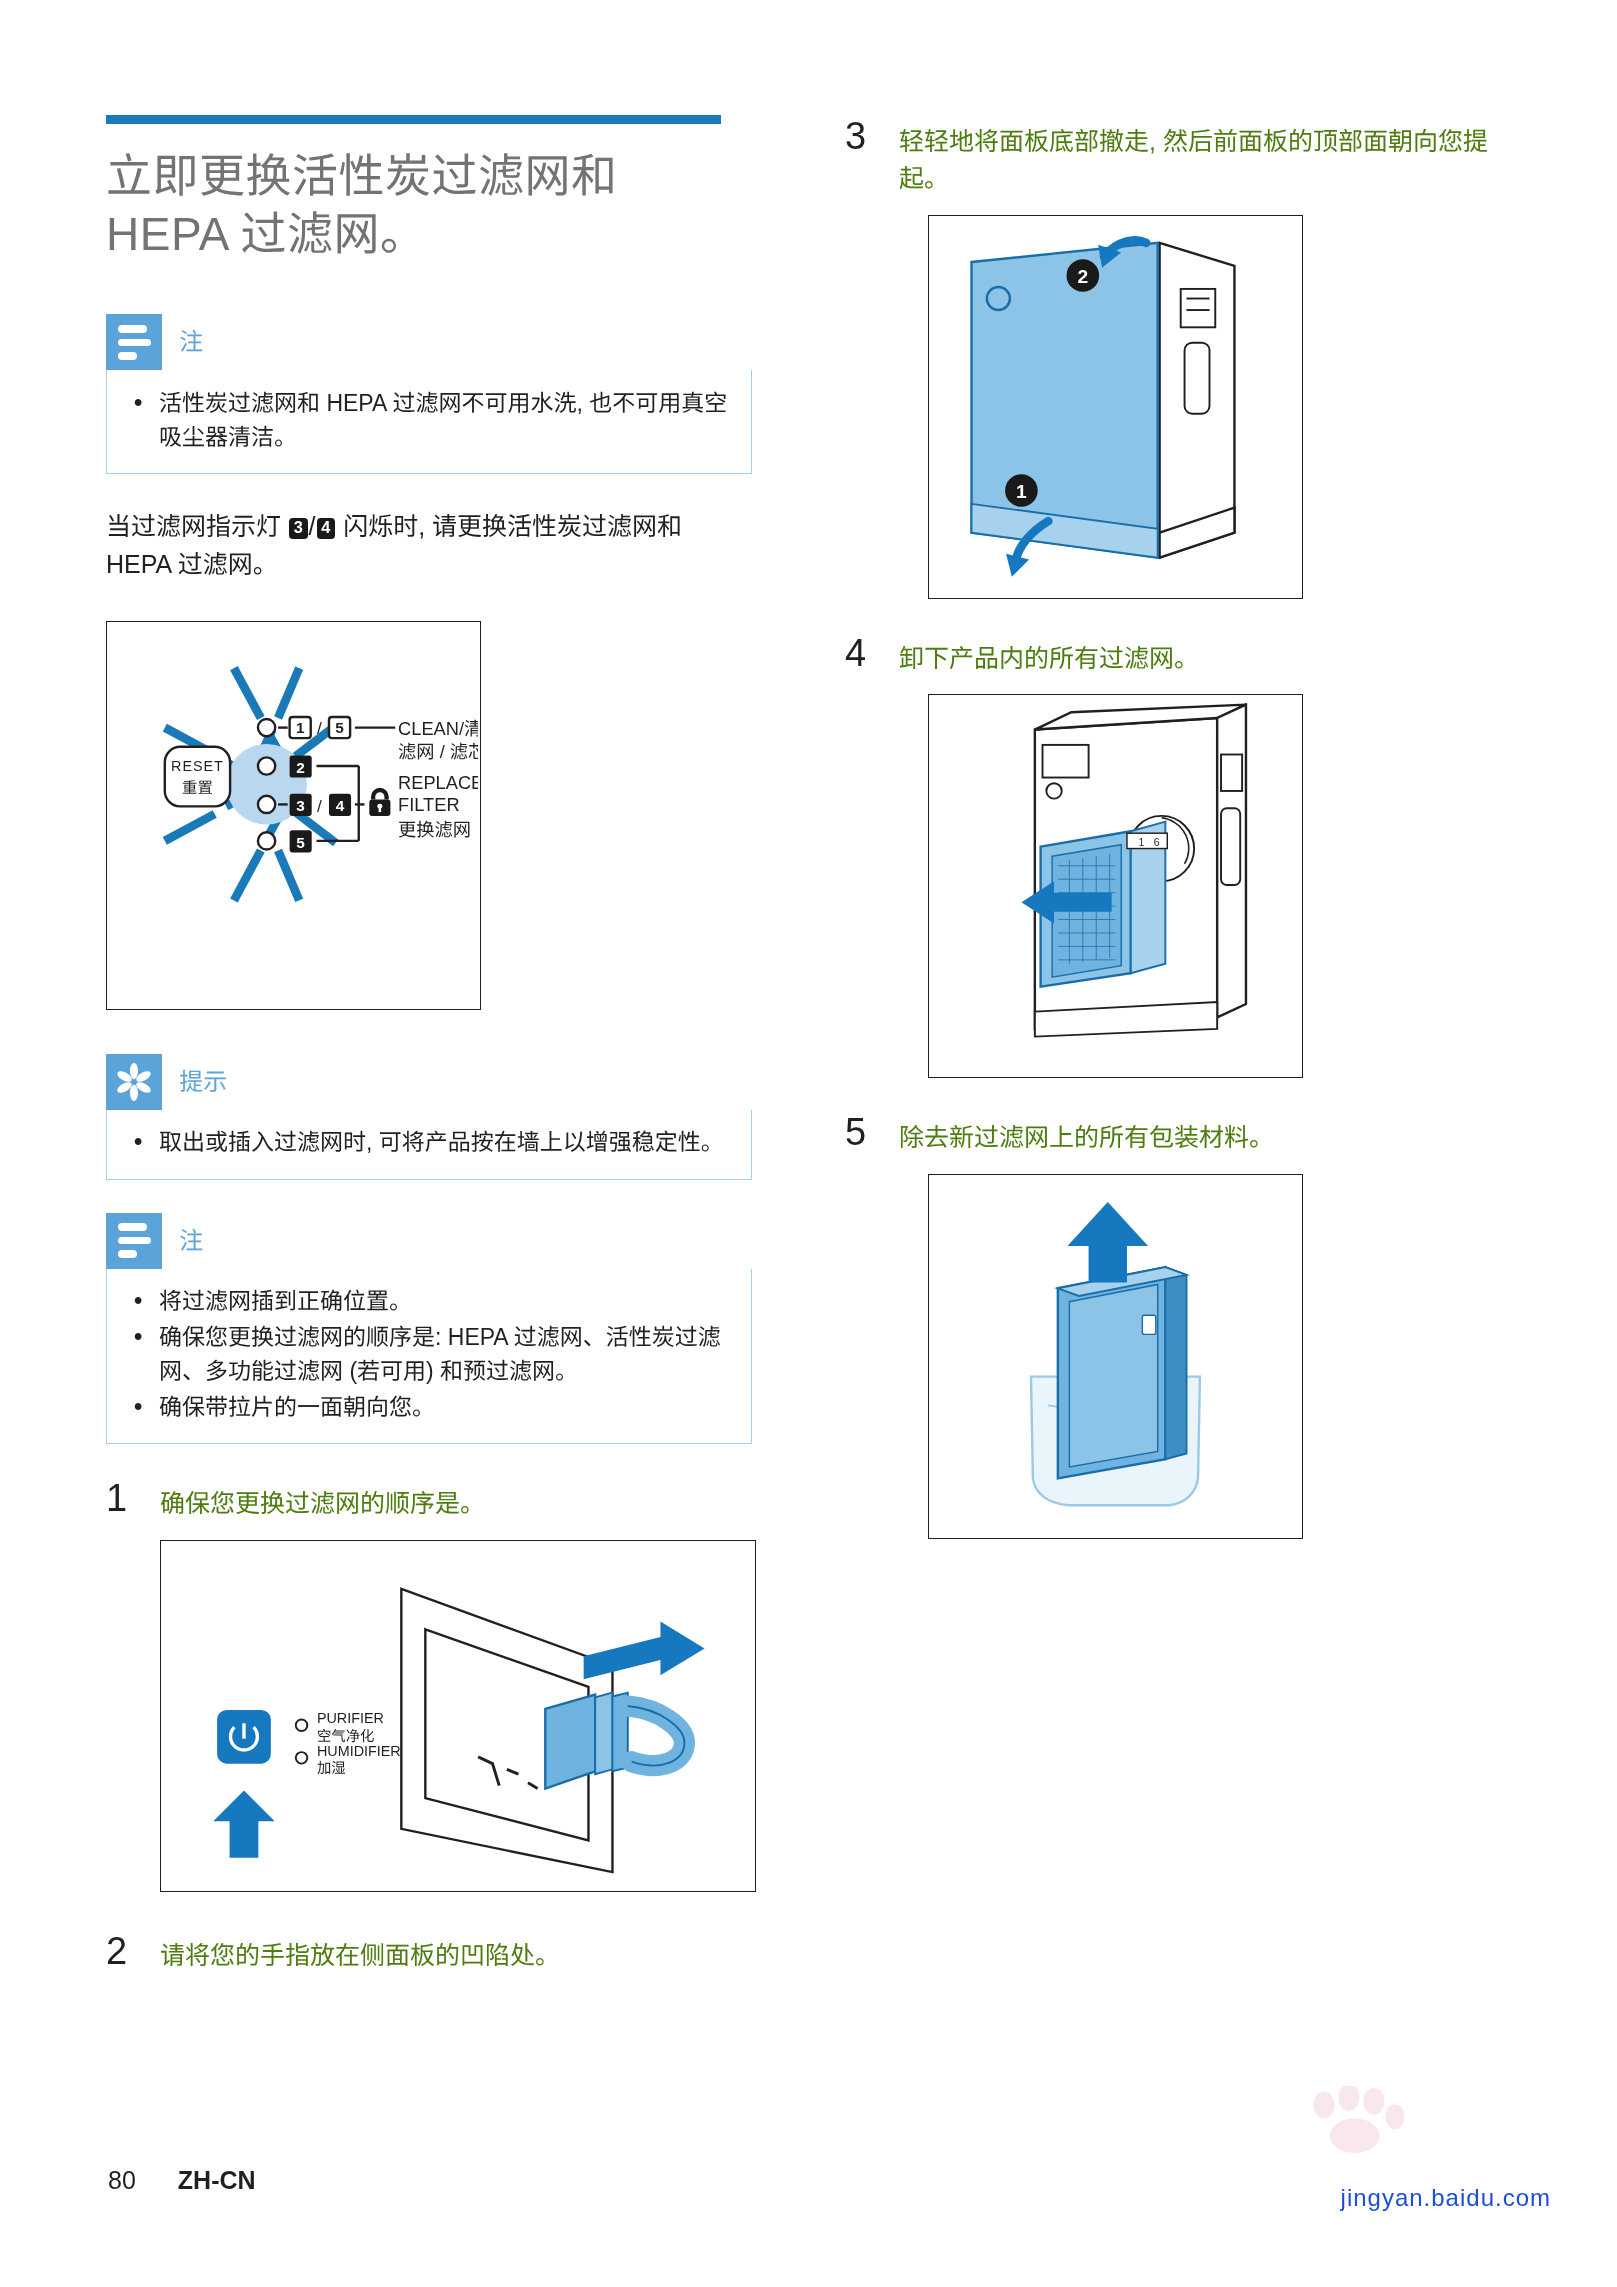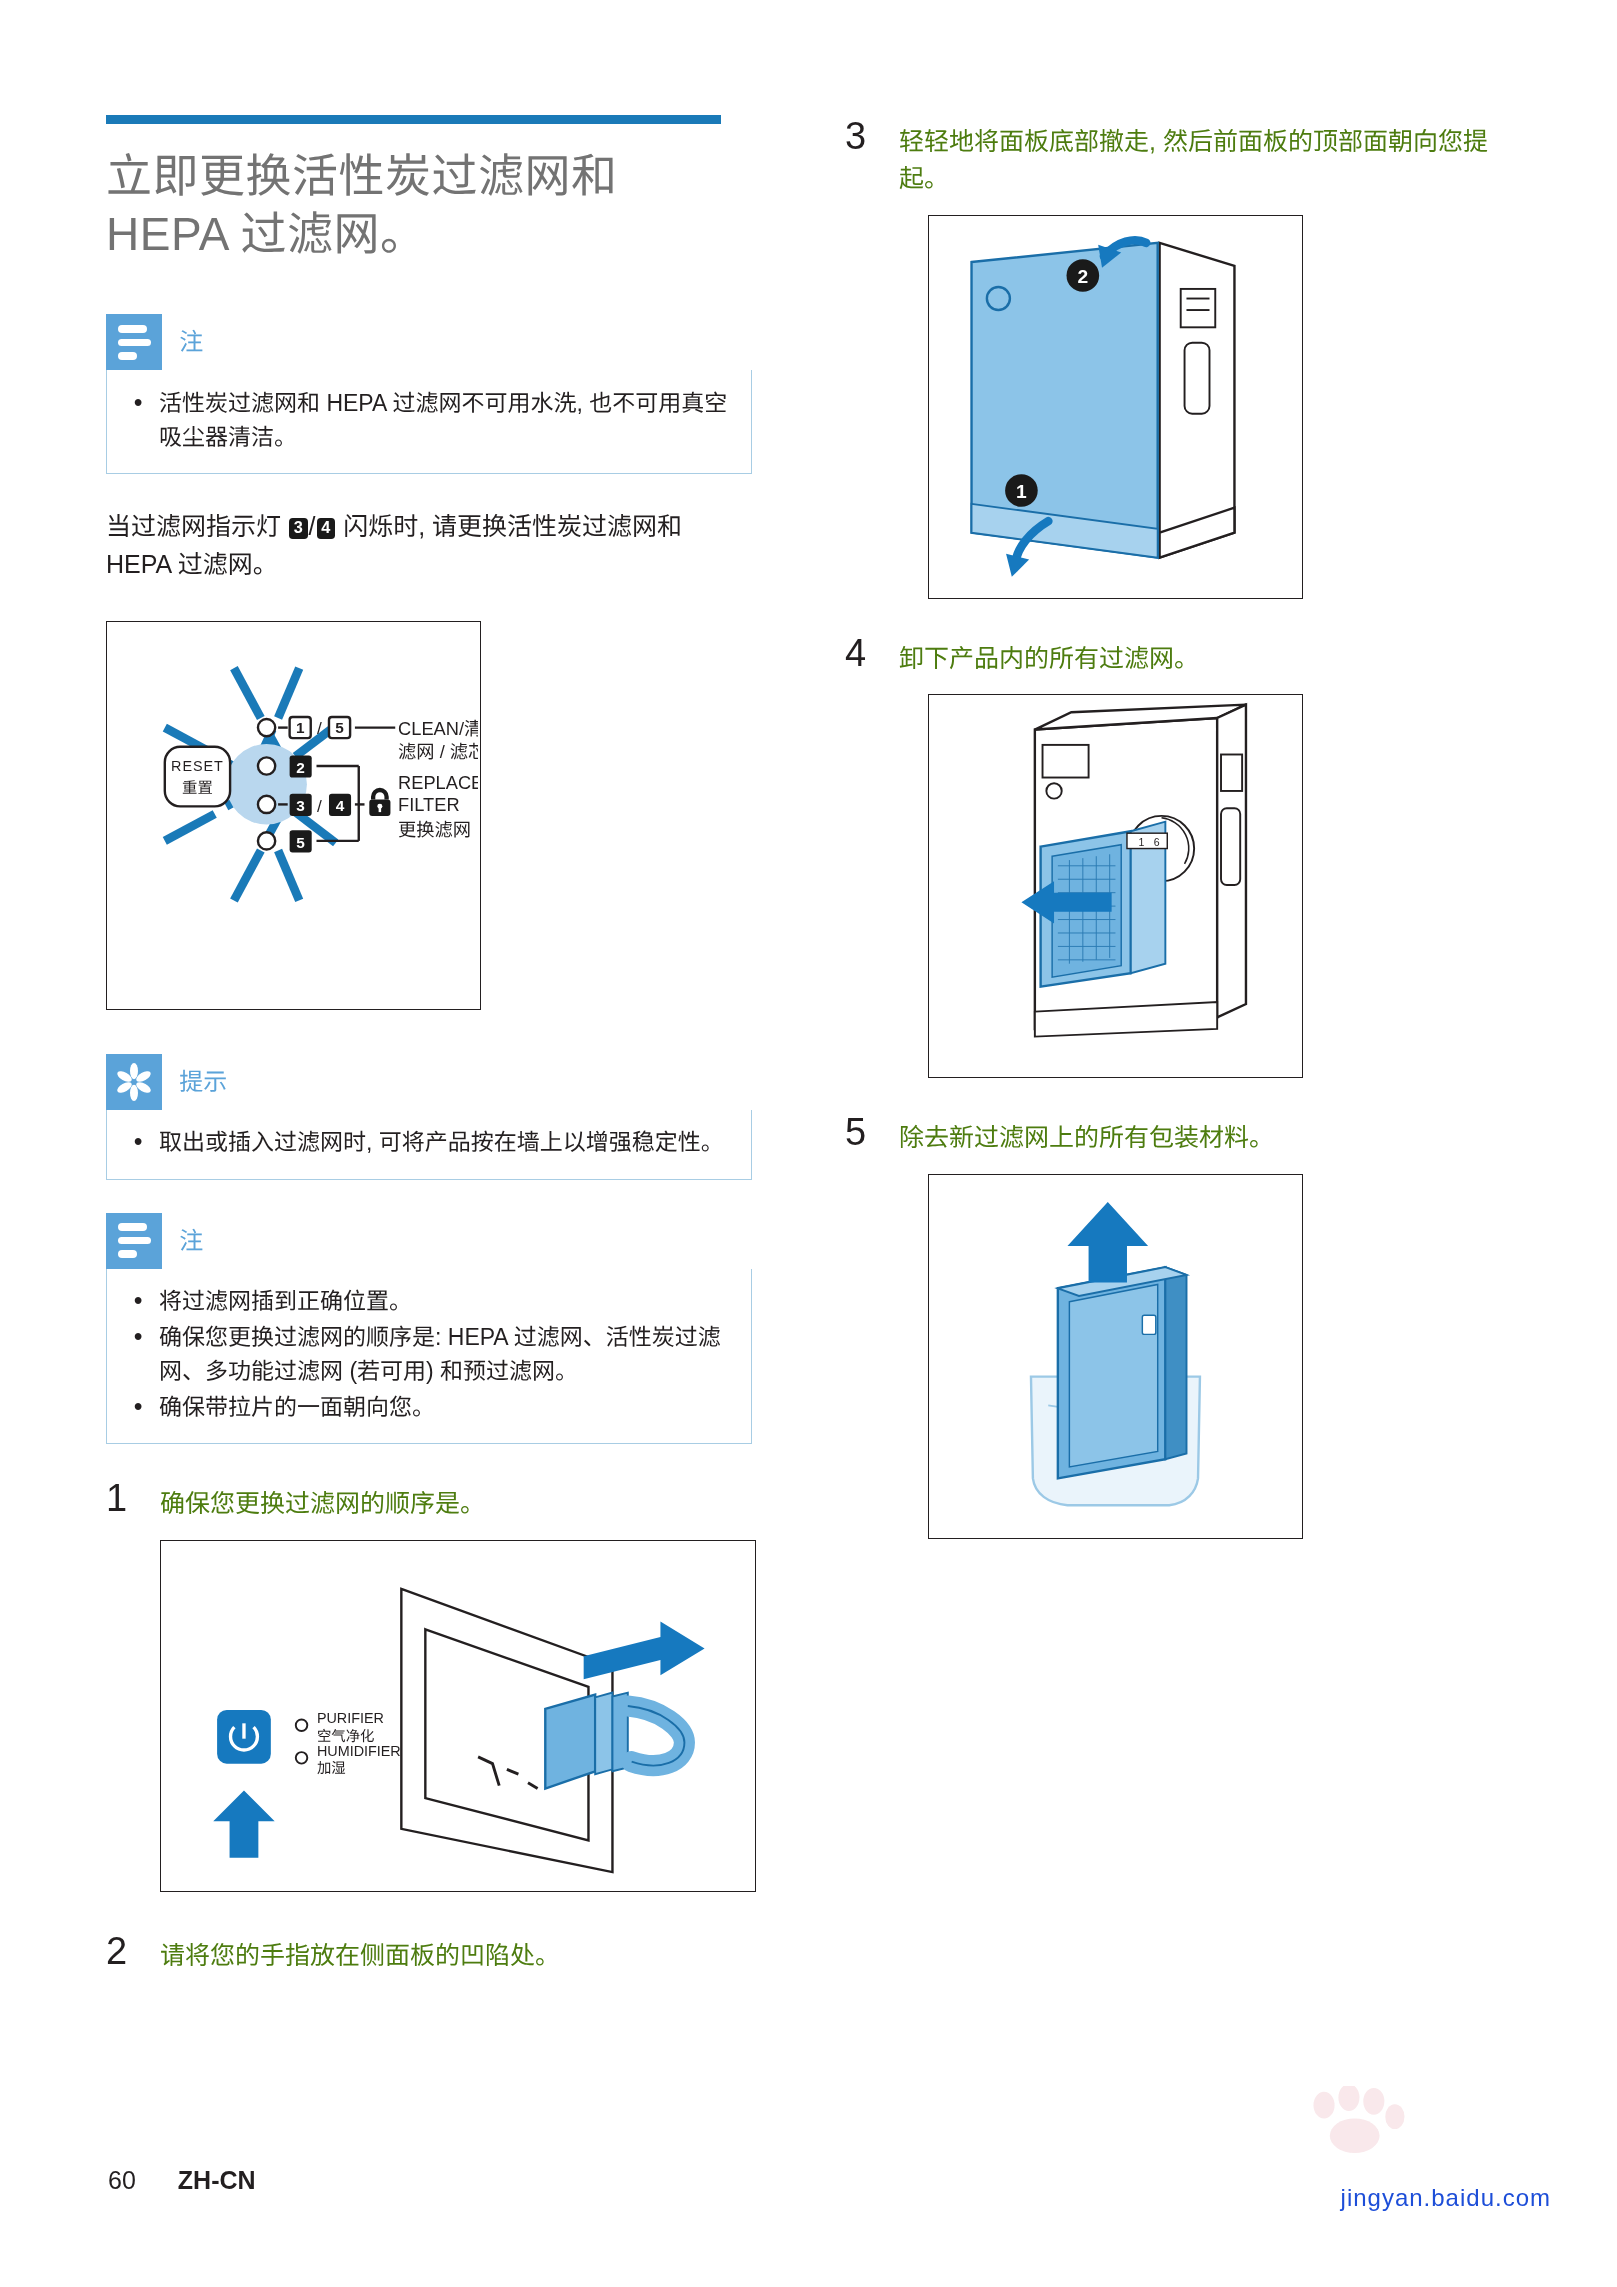--- a/index.html
+++ b/index.html
@@ -513,21 +513,21 @@
         <path d="M146 132 L238 114 L238 288 L146 304 Z" fill="#8cc4e8" stroke="#1a6ea8" stroke-width="1.5"></path>
         <rect x="222" y="146" width="14" height="20" rx="2" fill="#ffffff" stroke="#1a6ea8" stroke-width="1.5"></rect>
 
         <path d="M186 28 L228 74 L206 74 L206 112 L166 112 L166 74 L144 74 Z" fill="#1679bf"></path>
       </svg>
     </div>
 
   </div>
 
   <div class="footer">
-    <span class="pnum">60</span>
+    <span class="pnum">80</span>
     <span class="lang">ZH-CN</span>
   </div>
 
   <div class="watermark">
     <div class="wm-sub">jingyan.baidu.com</div>
   </div>
   <svg class="wm-paw" viewBox="0 0 120 70">
     <g fill="#f0c9cf" opacity=".85">
       <ellipse cx="24" cy="20" rx="11" ry="14"></ellipse>
       <ellipse cx="50" cy="12" rx="11" ry="14"></ellipse>

